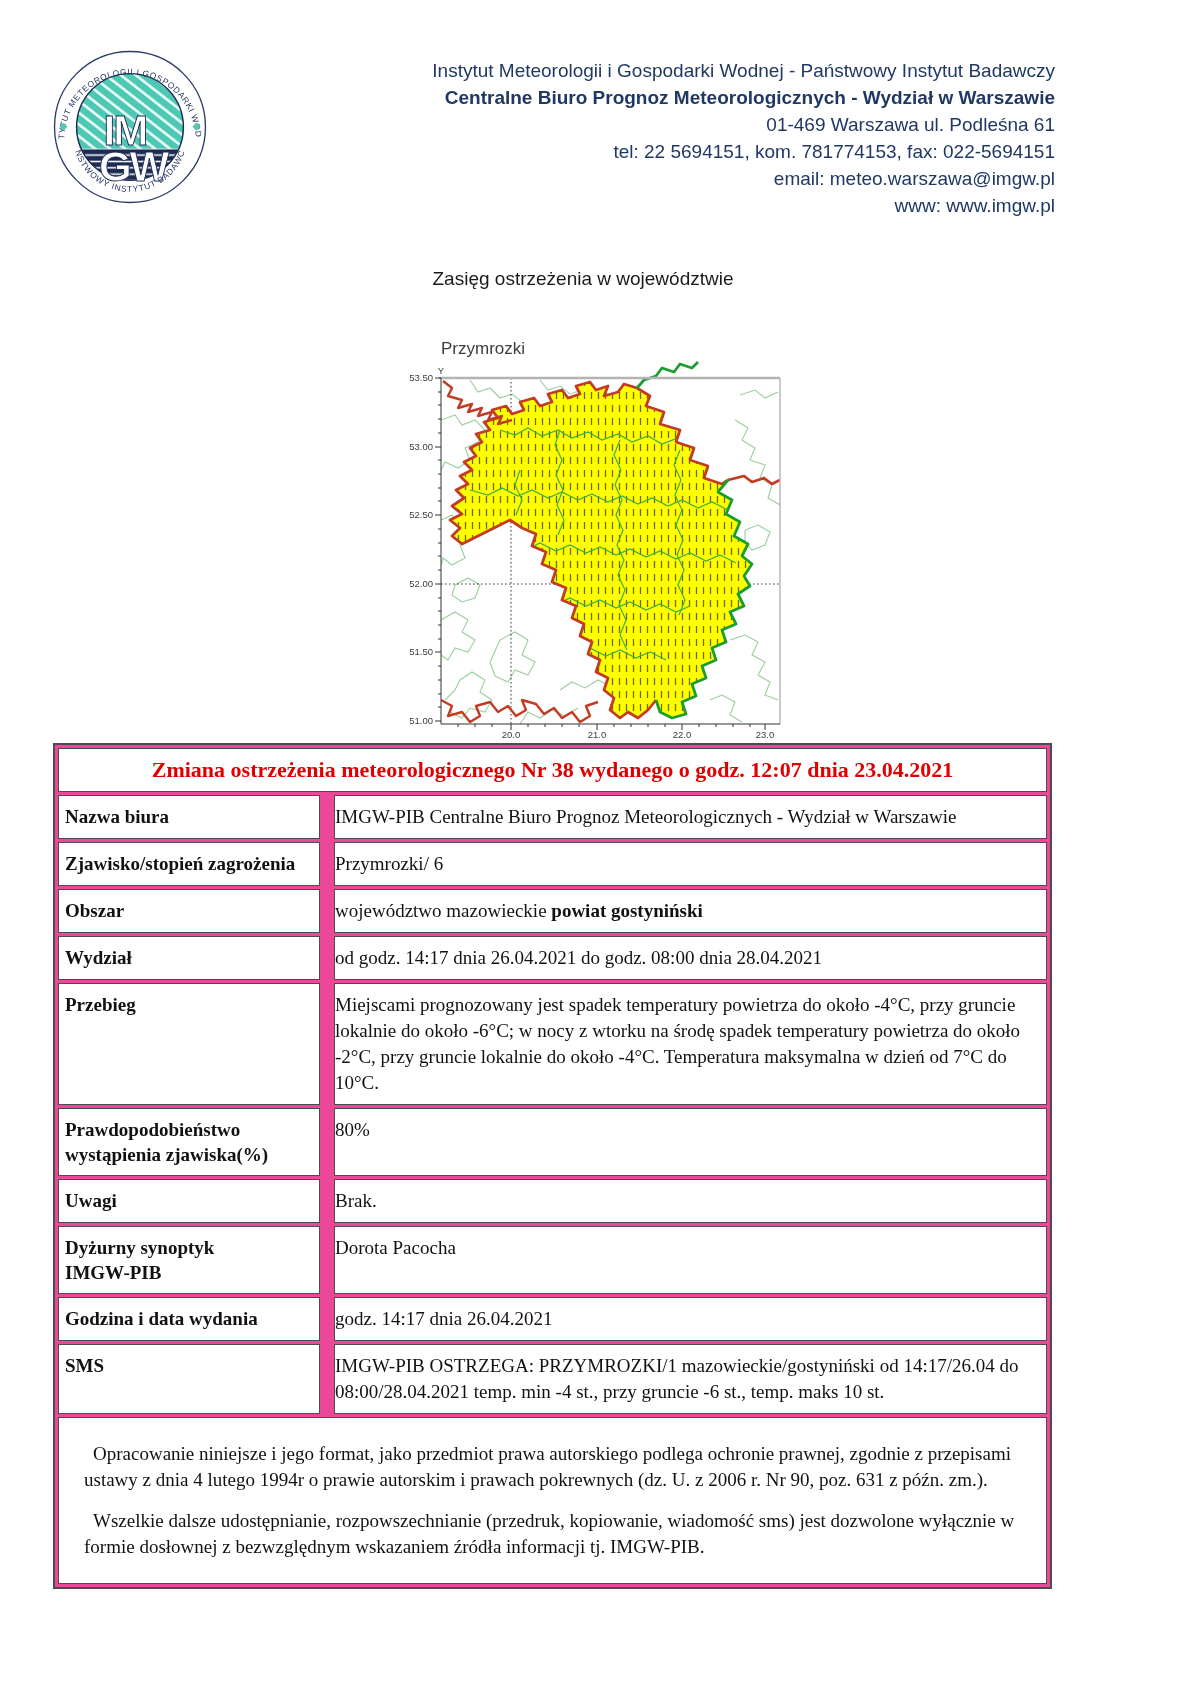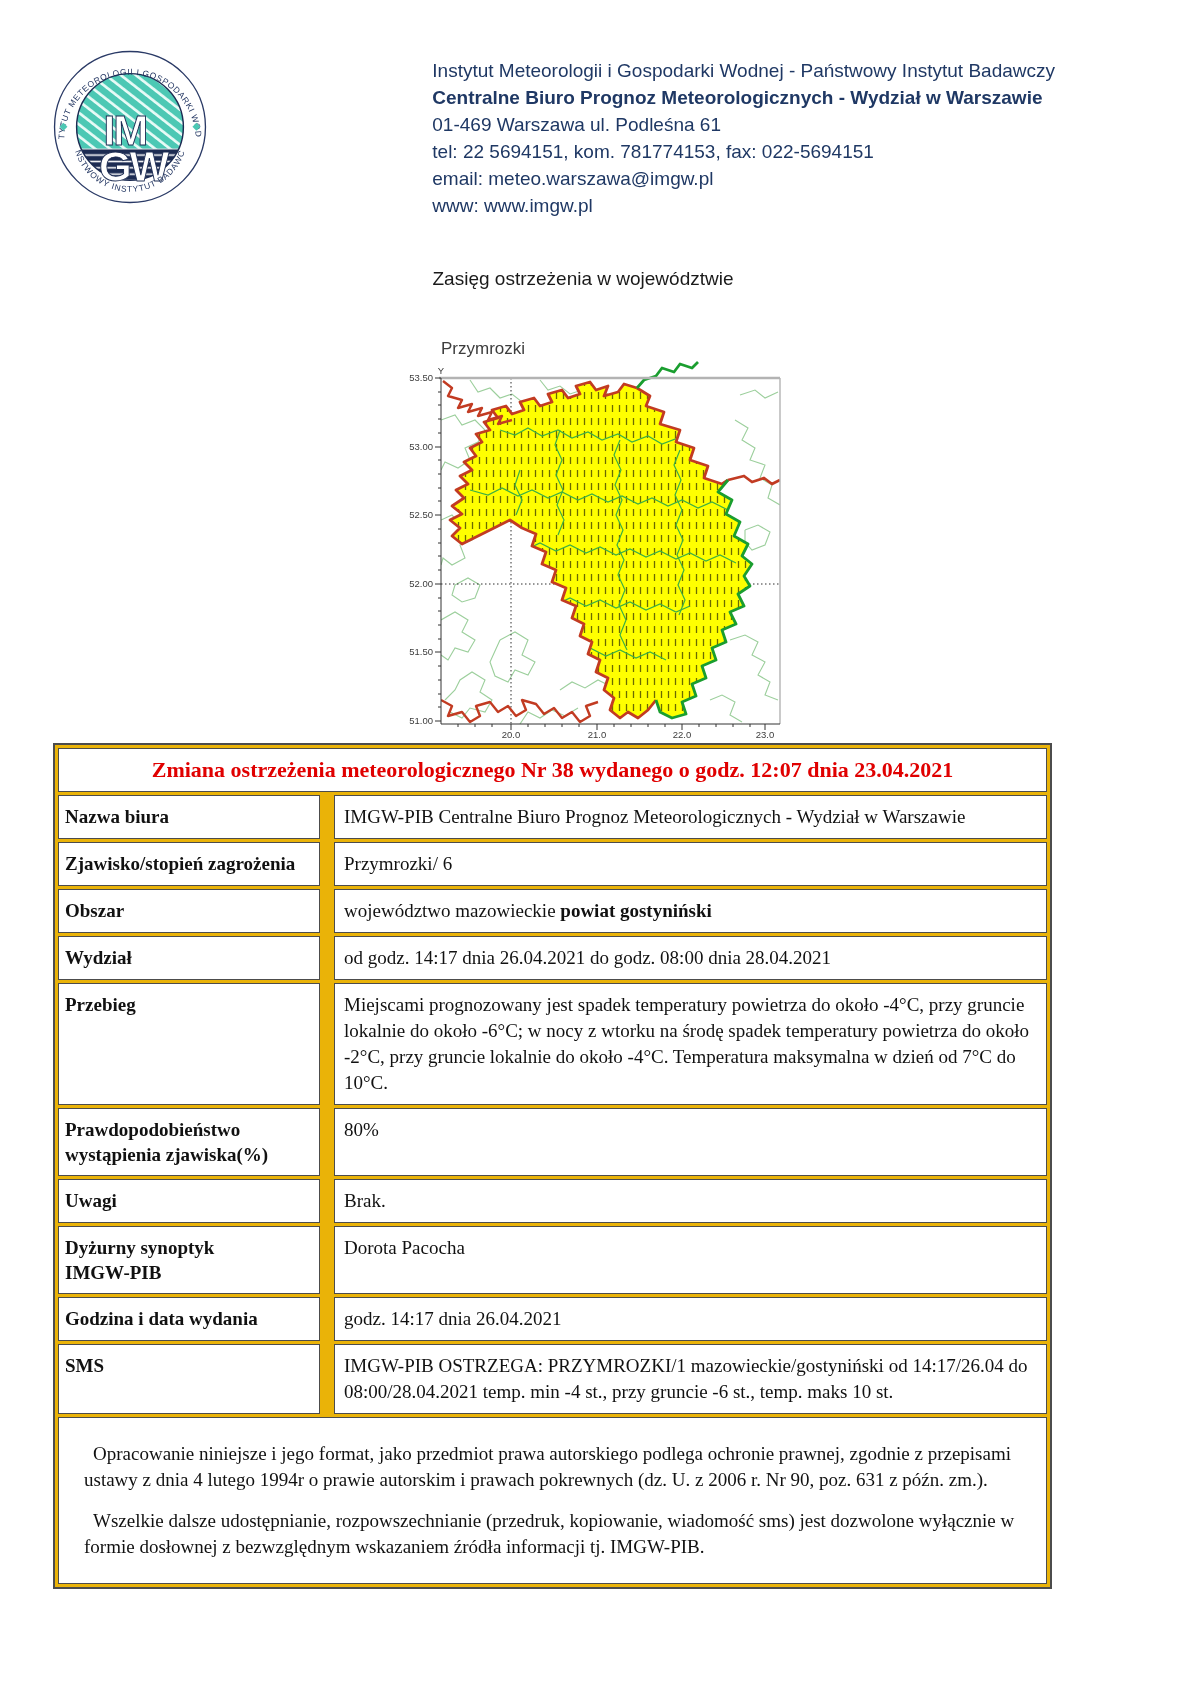--- a/index.html
+++ b/index.html
@@ -1,46 +1,46 @@
 <!DOCTYPE html>
 <html><head>
 <meta charset="utf-8">
 <style>
   html,body{margin:0;padding:0;background:#ffffff;}
   .page{position:relative;width:1200px;height:1698px;background:#ffffff;overflow:hidden;
         font-family:"Liberation Sans",sans-serif;}
 
   
   .logo-wrap{position:absolute;left:53px;top:50px;width:154px;height:154px;}
-  .org-header{position:absolute;top:57px;right:145px;
+  .org-header{position:absolute;top:57px;right:145px;text-align:right;
               font-size:19px;line-height:27px;color:#1f3864;}
   .org-header .b{font-weight:bold;}
 
   
   .section-title{position:absolute;top:268px;left:0;width:1166px;text-align:center;
                  font-size:19px;color:#1a1a1a;}
 
   
   .map-title{position:absolute;top:339px;left:441px;width:339px;text-align:left;
              font-size:17px;font-weight:normal;color:#3d3d3d;}
   .map-svg{position:absolute;left:395px;top:333px;}
   .tick-label{font-family:"Liberation Sans",sans-serif;font-size:9.5px;fill:#3c3c3c;}
 
   
   .wtable{position:absolute;left:53px;top:743px;width:999px;box-sizing:border-box;
-          border:2px solid #4c4c4c;background:#eab308;padding:3px;
+          border:2px solid #4c4c4c;background:#ec4899;padding:3px;
           display:flex;flex-direction:column;gap:3px;
           font-family:"Liberation Serif",serif;color:#111;}
   .trow{display:flex;gap:14px;}
   .cell{border:1px solid #4c4c4c;background:#fff;box-sizing:border-box;}
   .title-cell{display:flex;align-items:center;justify-content:center;height:44px;
               font-size:22px;font-weight:bold;color:#e00000;}
   .label-cell{width:262px;flex:none;padding:8px 6px;font-weight:bold;
               font-size:19px;line-height:25px;white-space:pre-line;}
-  .value-cell{flex:1;padding:8px 9px;font-size:19px;line-height:26px;}
+  .value-cell{flex:1;padding:8px 0;font-size:19px;line-height:26px;}
   .value-cell .vb{font-weight:bold;}
   .footer-cell{padding:8px 10px;font-size:19px;line-height:26px;}
   .footer-cell p{margin:15px;text-indent:9px;}
 </style>
 </head>
 <body>
 
 <div class="page">
 
   <div class="logo-wrap">

